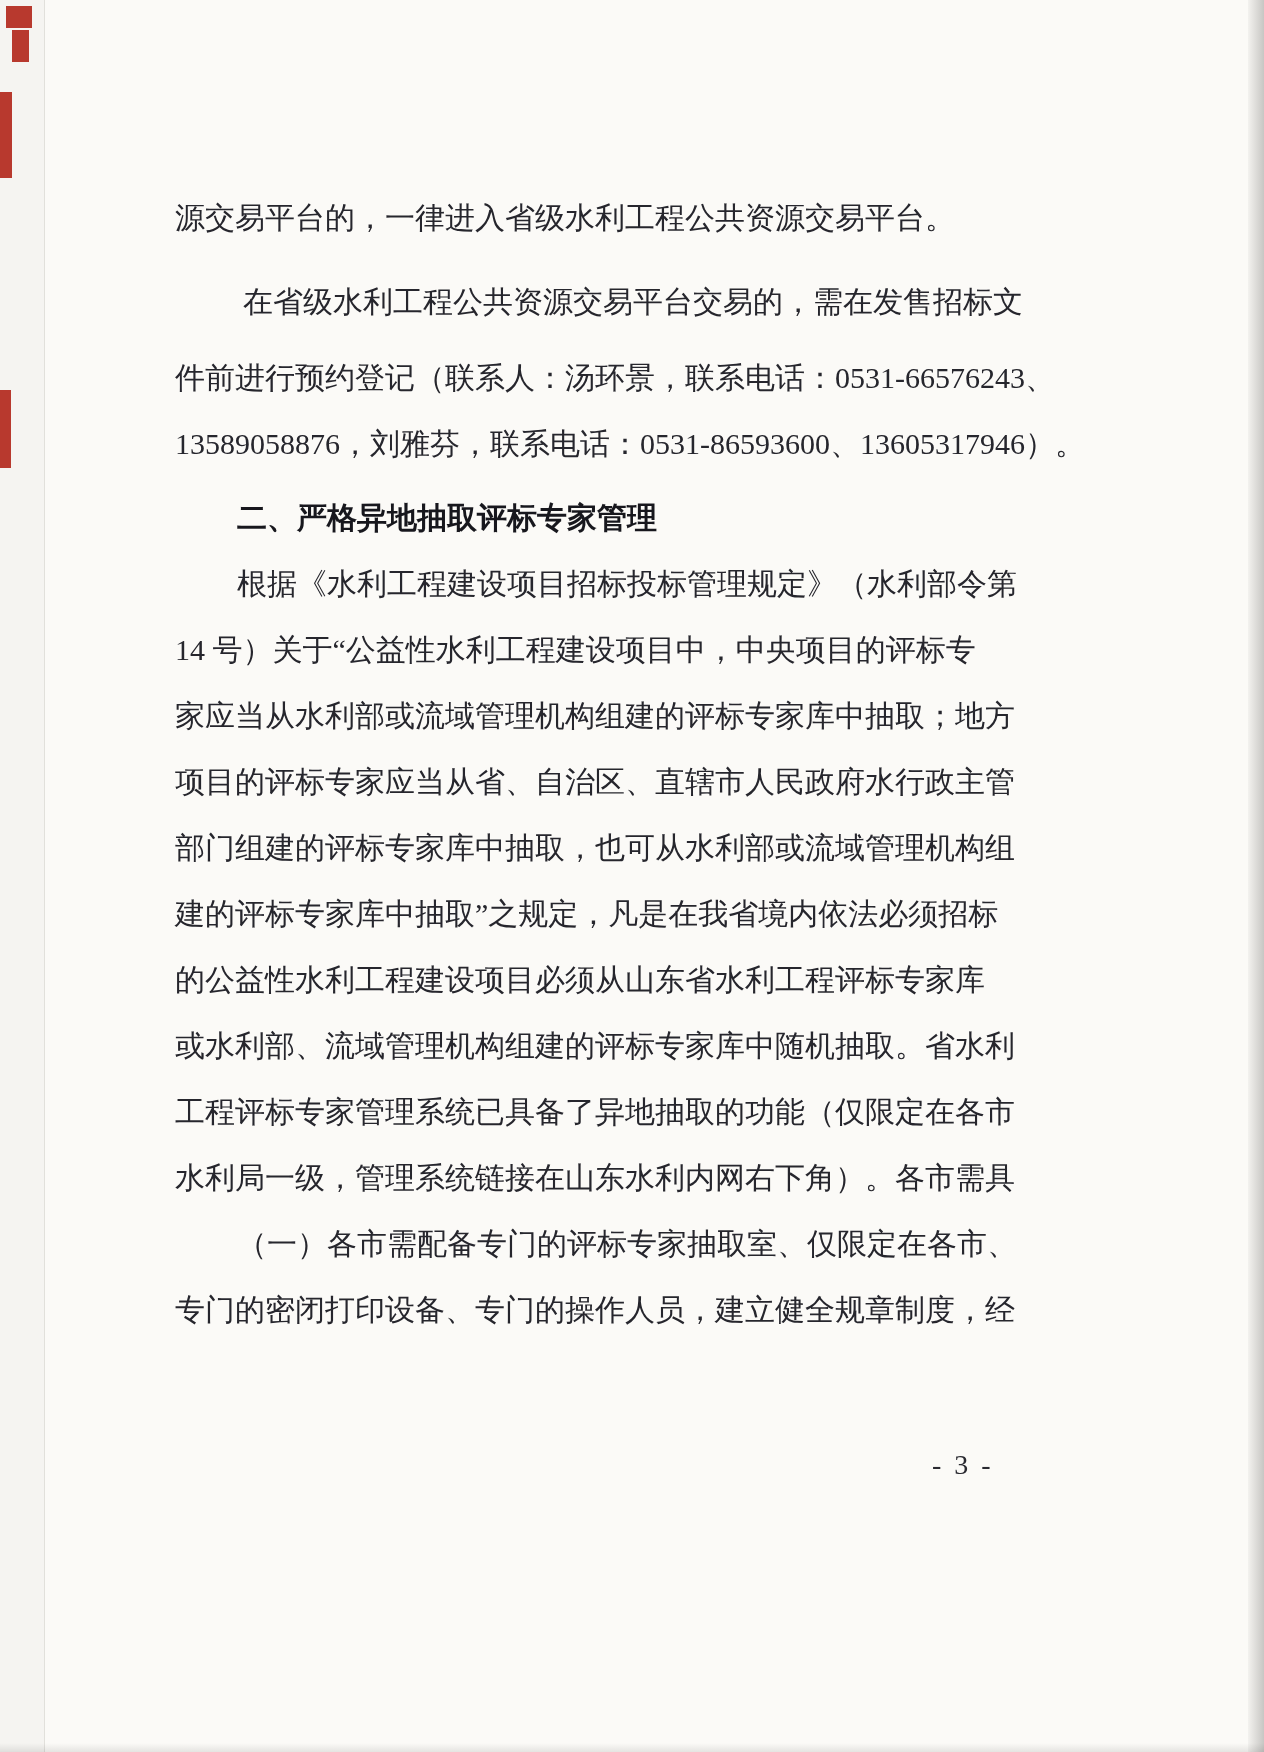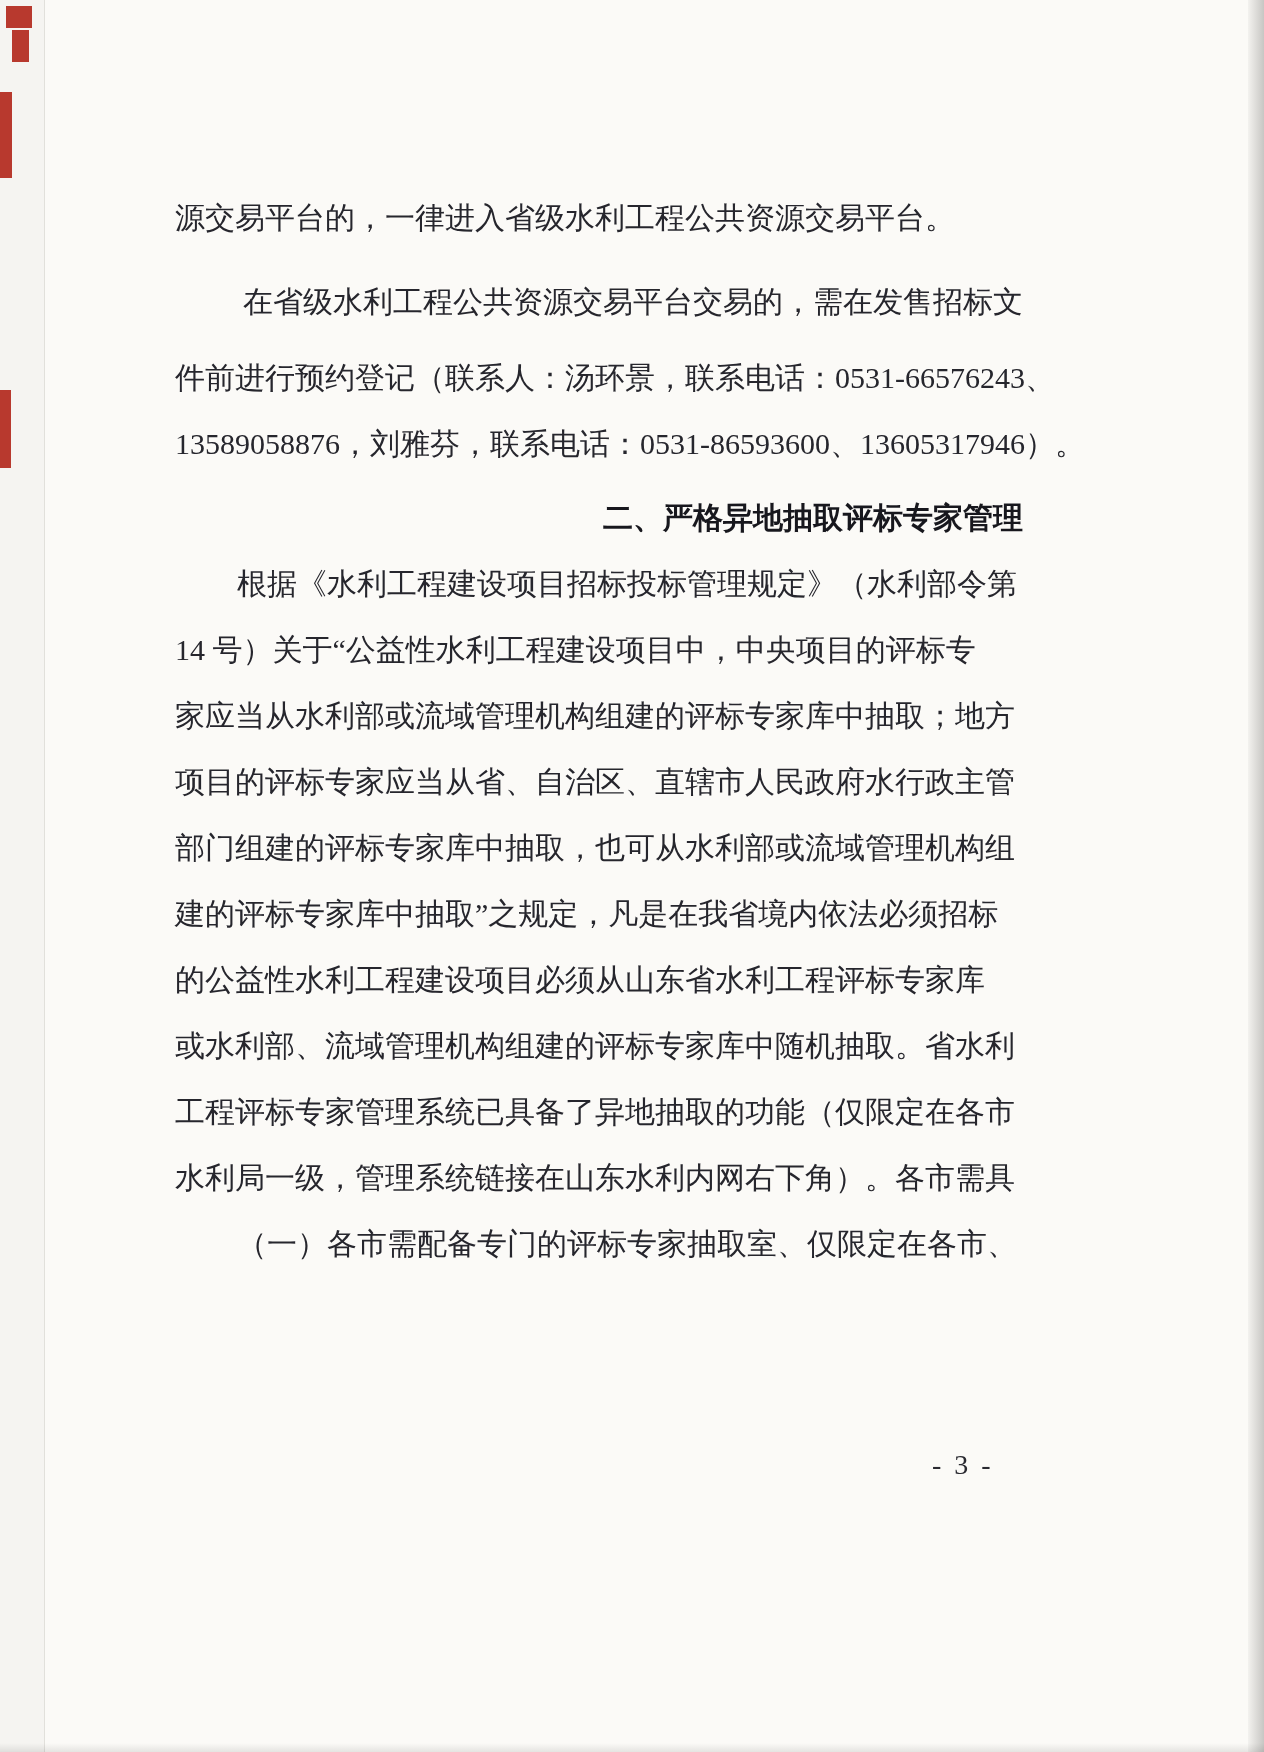--- a/index.html
+++ b/index.html
@@ -48,21 +48,20 @@
     white-space: nowrap;
   }
   .indent { padding-left: 62px; }
   .gap18 { margin-top: 18px; text-align: right; }
   .gap10 { margin-top: 10px; }
   .gap8  { margin-top: 8px; }
   .heading {
     font-family: "Liberation Sans", "DejaVu Sans", sans-serif;
     font-weight: 700;
     color: #17171d;
-    text-align: right;
   }
   .footer {
     position: absolute;
     left: 932px; top: 1448px;
     font-size: 28px;
     line-height: 34px;
     color: #2a2a31;
     letter-spacing: 3px;
     white-space: pre;
   }
@@ -88,15 +87,16 @@
   <div class="line">14 号）关于“公益性水利工程建设项目中，中央项目的评标专</div>
   <div class="line">家应当从水利部或流域管理机构组建的评标专家库中抽取；地方</div>
   <div class="line">项目的评标专家应当从省、自治区、直辖市人民政府水行政主管</div>
   <div class="line">部门组建的评标专家库中抽取，也可从水利部或流域管理机构组</div>
   <div class="line">建的评标专家库中抽取”之规定，凡是在我省境内依法必须招标</div>
   <div class="line">的公益性水利工程建设项目必须从山东省水利工程评标专家库</div>
   <div class="line">或水利部、流域管理机构组建的评标专家库中随机抽取。省水利</div>
   <div class="line">工程评标专家管理系统已具备了异地抽取的功能（仅限定在各市</div>
   <div class="line">水利局一级，管理系统链接在山东水利内网右下角）。各市需具</div>
   <div class="line indent">（一）各市需配备专门的评标专家抽取室、仅限定在各市、</div>
+  <div class="line">专门的密闭打印设备、专门的操作人员，建立健全规章制度，经</div>
 </div>
 
 <div class="footer">- 3 -</div>
 
 </body></html>

